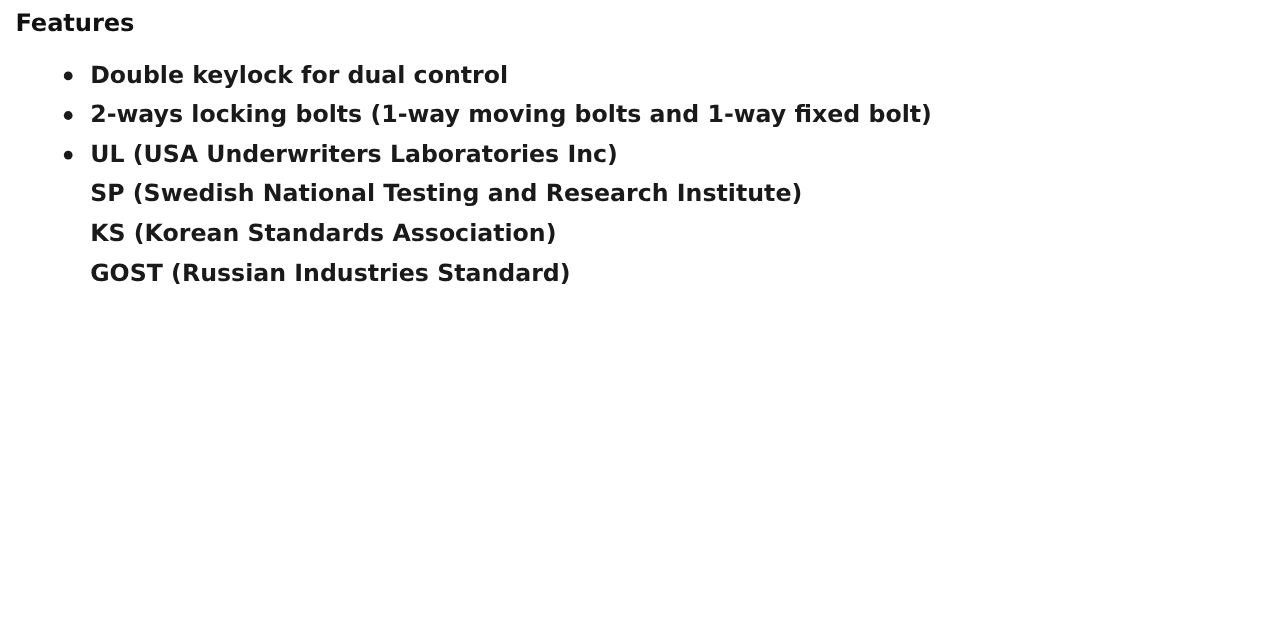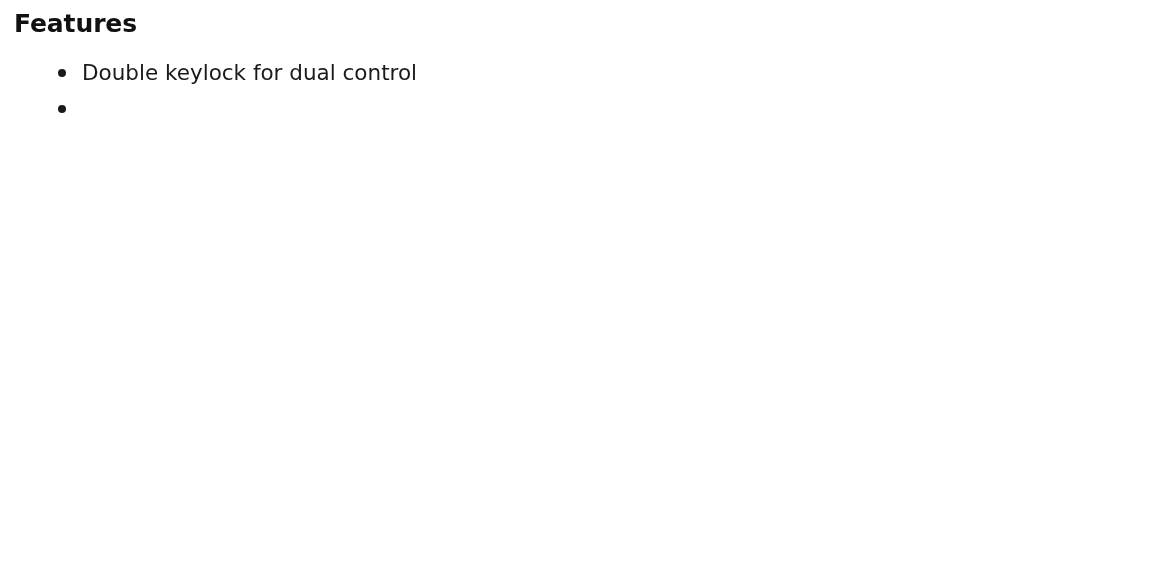--- a/index.html
+++ b/index.html
@@ -13,40 +13,41 @@
     font-family: "DejaVu Sans", sans-serif;
     color: #1a1a1a;
     overflow: hidden;
   }
   .page {
     padding: 8px 14px 0 14px;
     box-sizing: border-box;
     width: 1161px;
   }
   .section-title {
-    font-size: 25px;
+    font-size: 22px;
     font-weight: bold;
     line-height: 1.3;
     margin: 0 0 14px 0;
     letter-spacing: -0.1px;
     color: #111111;
   }
   ul.feature-list {
     list-style: none;
     margin: 0;
     padding: 0 0 0 38px;
   }
   ul.feature-list > li {
     position: relative;
     font-size: 21.5px;
     line-height: 1.68;
     color: #1a1a1a;
     padding-left: 30px;
     margin: 0 0 0 0;
     max-width: 1085px;
+    font-weight: bold;
   }
   ul.feature-list > li::before {
     content: "";
     position: absolute;
     left: 6px;
     top: 14px;
     width: 8px;
     height: 8px;
     border-radius: 50%;
     background: #1a1a1a;
@@ -66,16 +67,25 @@
 
 <div class="page">
 
   <h2 class="section-title">Features</h2>
 
   <ul class="feature-list">
     <li>
       <span>Double keylock for dual control</span>
     </li>
     <li>
+      <span>2-ways locking bolts (1-way moving bolts and 1-way fixed bolt)</span>
+    </li>
+    <li>
+      <div class="sub-lines">
+        <div class="sub-line">UL (USA Underwriters Laboratories Inc)</div>
+        <div class="sub-line">SP (Swedish National Testing and Research Institute)</div>
+        <div class="sub-line">KS (Korean Standards Association)</div>
+        <div class="sub-line">GOST (Russian Industries Standard)</div>
+      </div>
     </li>
   </ul>
 
 </div>
 
 </body></html>

